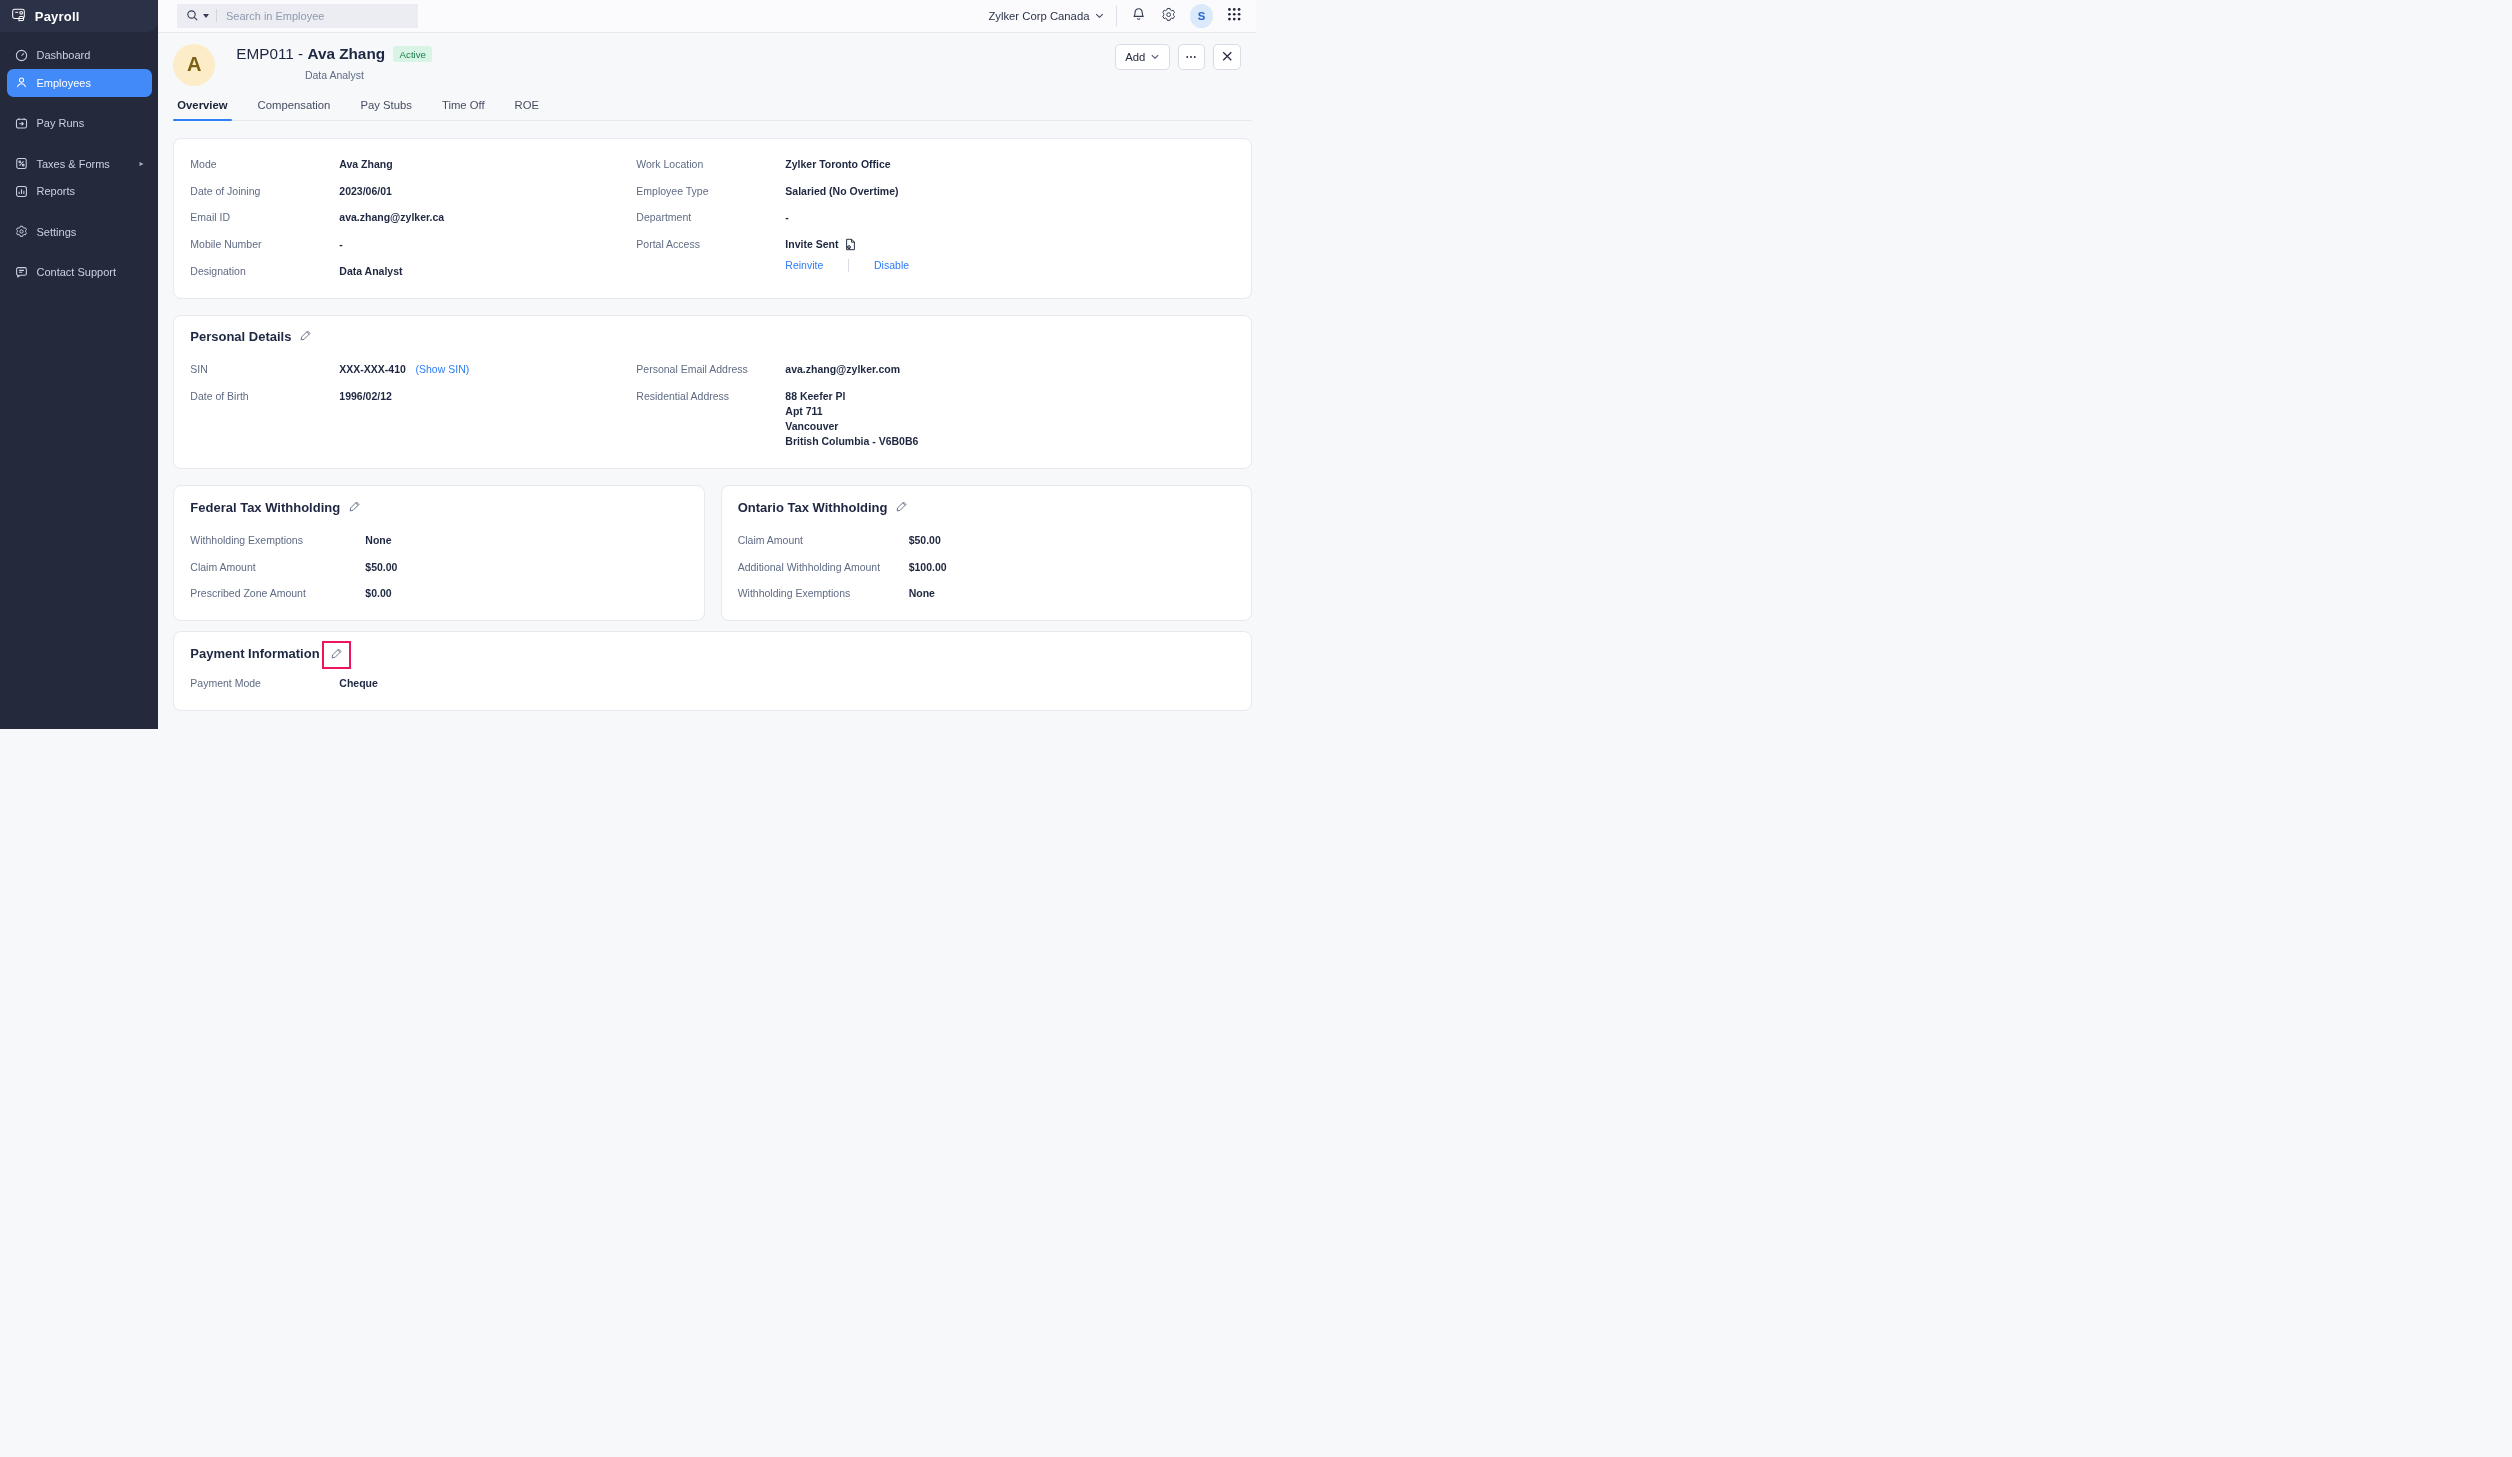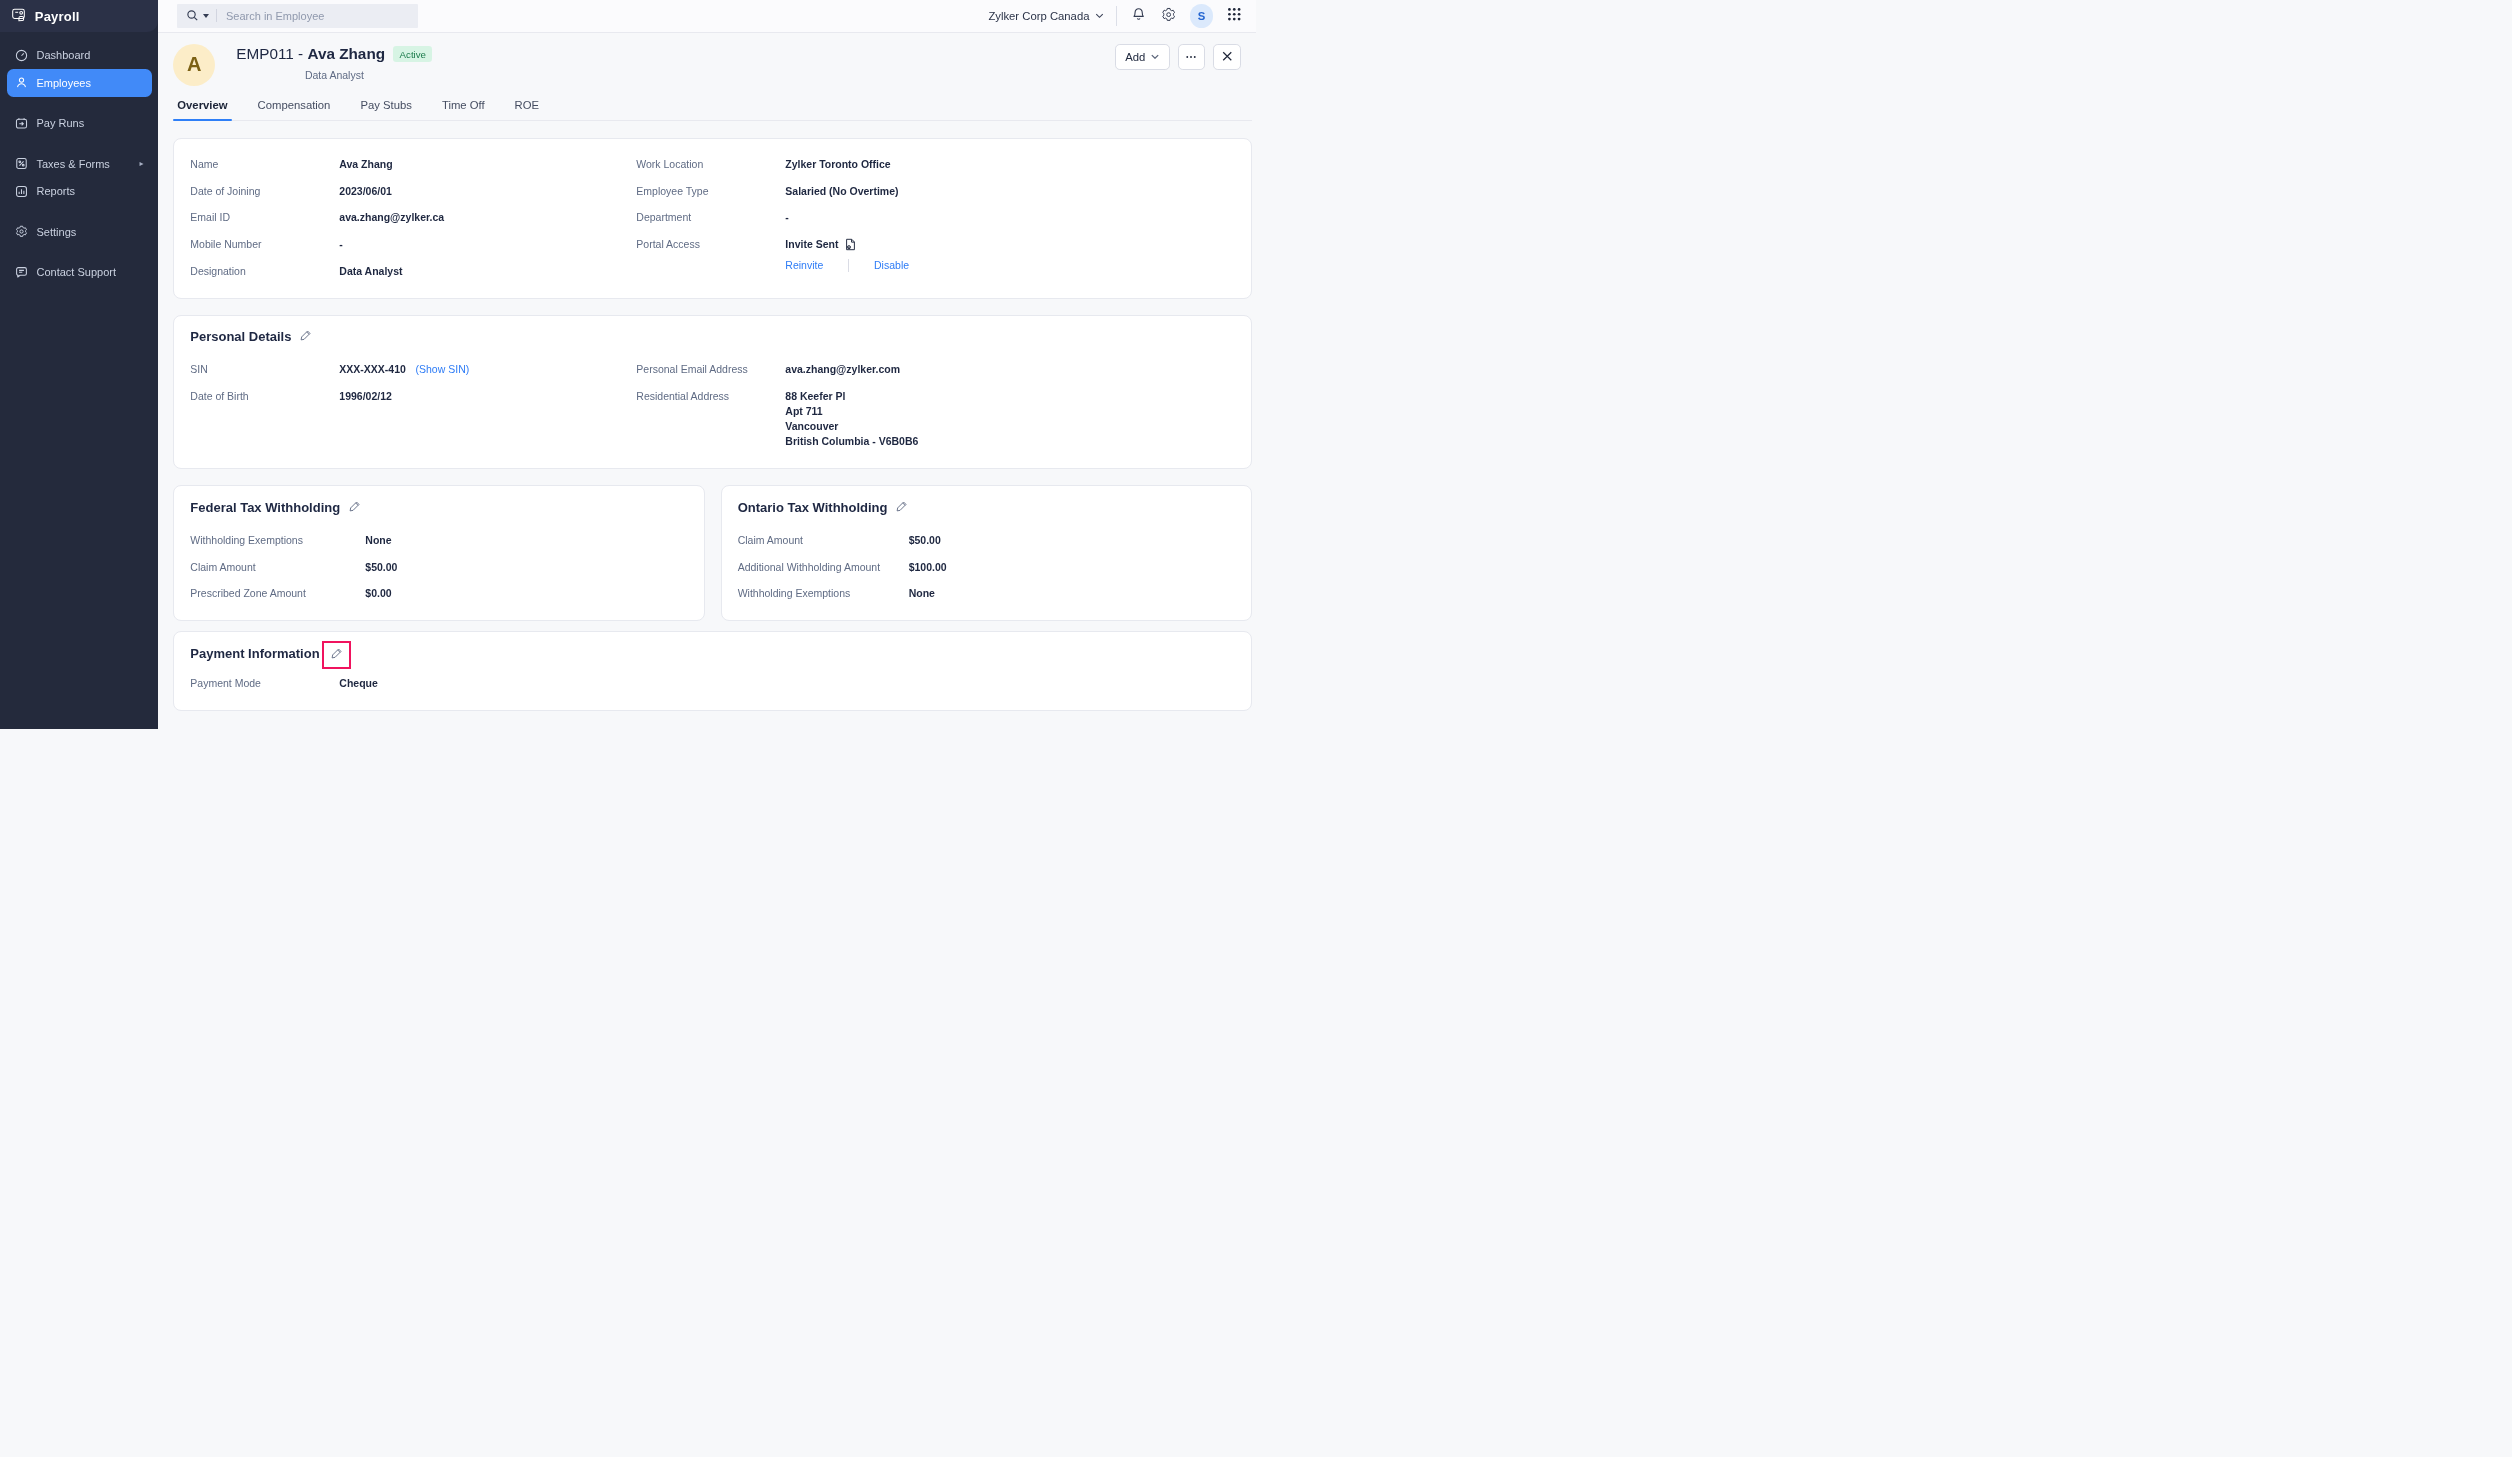--- a/index.html
+++ b/index.html
@@ -272,21 +272,21 @@
           <div class="tab">Time Off</div>
           <div class="tab">ROE</div>
         </div>
 
       <div class="cards">
 
         <section class="card lw185">
           <div class="two-col">
             <div class="col-left" id="basic-left">
                 <div class="field-row">
-                  <span class="f-label">Name</span>
+                  <span class="f-label">Mode</span>
                   <div>
                     <div class="inv-line">
                       <span class="f-value">Ava Zhang</span>
                     </div>
                   </div>
                 </div>
                 <div class="field-row">
                   <span class="f-label">Date of Joining</span>
                   <div>
                     <div class="inv-line">

